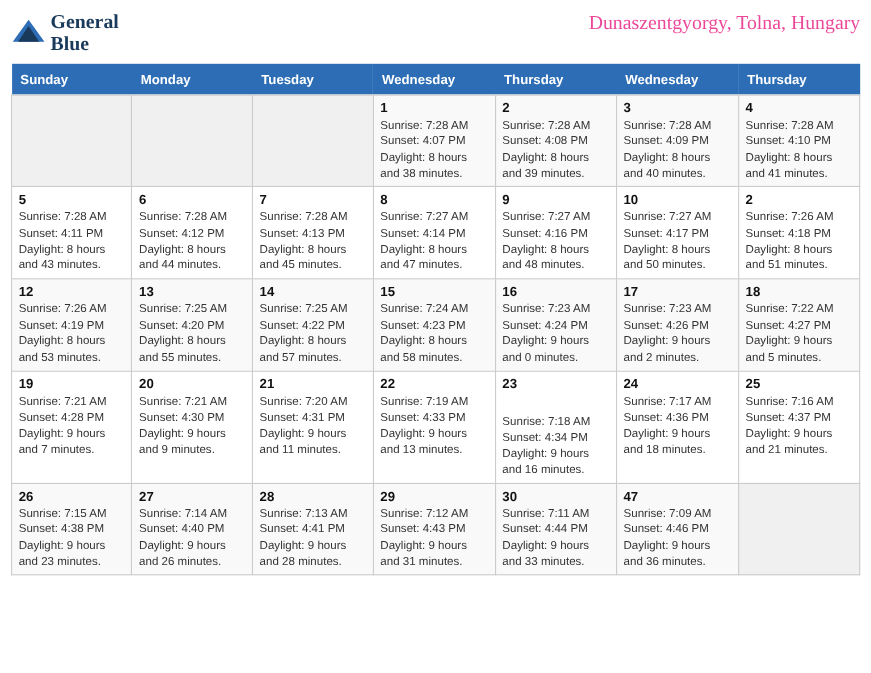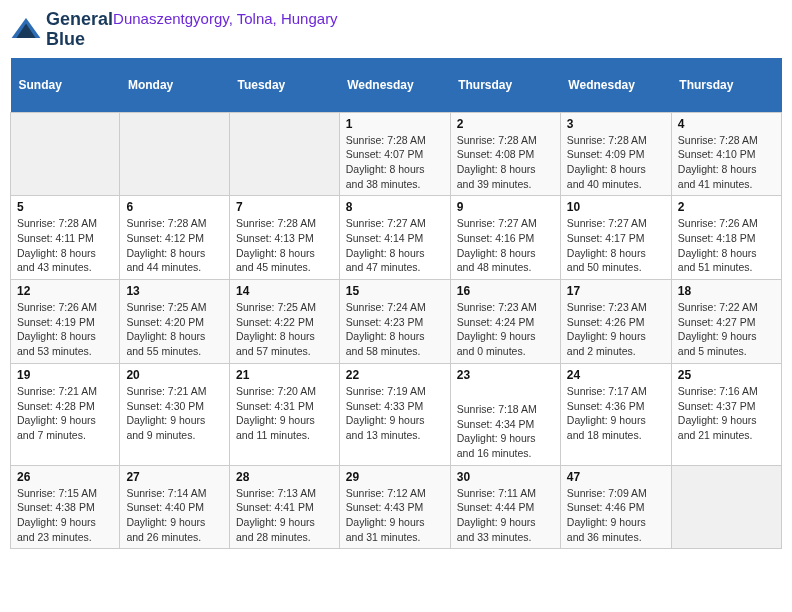--- a/index.html
+++ b/index.html
@@ -5,23 +5,24 @@
     * { box-sizing: border-box; margin: 0; padding: 0; }
     body {
       font-family: Arial, sans-serif;
       background: #fff;
       width: 792px;
       min-height: 612px;
       padding: 10px;
     }
     .header {
       display: flex;
-      justify-content: flex-start;
+      justify-content: space-between;
       align-items: flex-start;
       margin-bottom: 8px;
+      font-family: Liberation Serif, serif;
     }
     .logo {
       display: flex;
       align-items: center;
     }
     .logo-text {
       font-size: 18px;
       font-weight: bold;
       color: #1a3a5c;
       line-height: 1.1;
@@ -33,33 +34,33 @@
     }
     .title-area {
       text-align: right;
     }
     .month-title {
       font-size: 32px;
       font-weight: bold;
       color: #1a1a1a;
     }
     .location {
-      font-size: 15px;
-      color: #6d28d9;
+      font-size: 18px;
+      color: #ec4899;
     }
     .calendar {
       width: 100%;
       border-collapse: collapse;
       font-size: 11px;
     }
     .calendar thead th {
       background: #2d6db5;
       color: #fff;
       text-align: left;
-      padding: 20px 8px;
+      padding: 7px 8px;
       font-size: 12px;
       font-weight: bold;
       margin-top: 33px;
     }
     .calendar tbody td {
       border: 1px solid #ccc;
       vertical-align: top;
       padding: 4px 6px;
       width: 113px;
       min-height: 80px;

